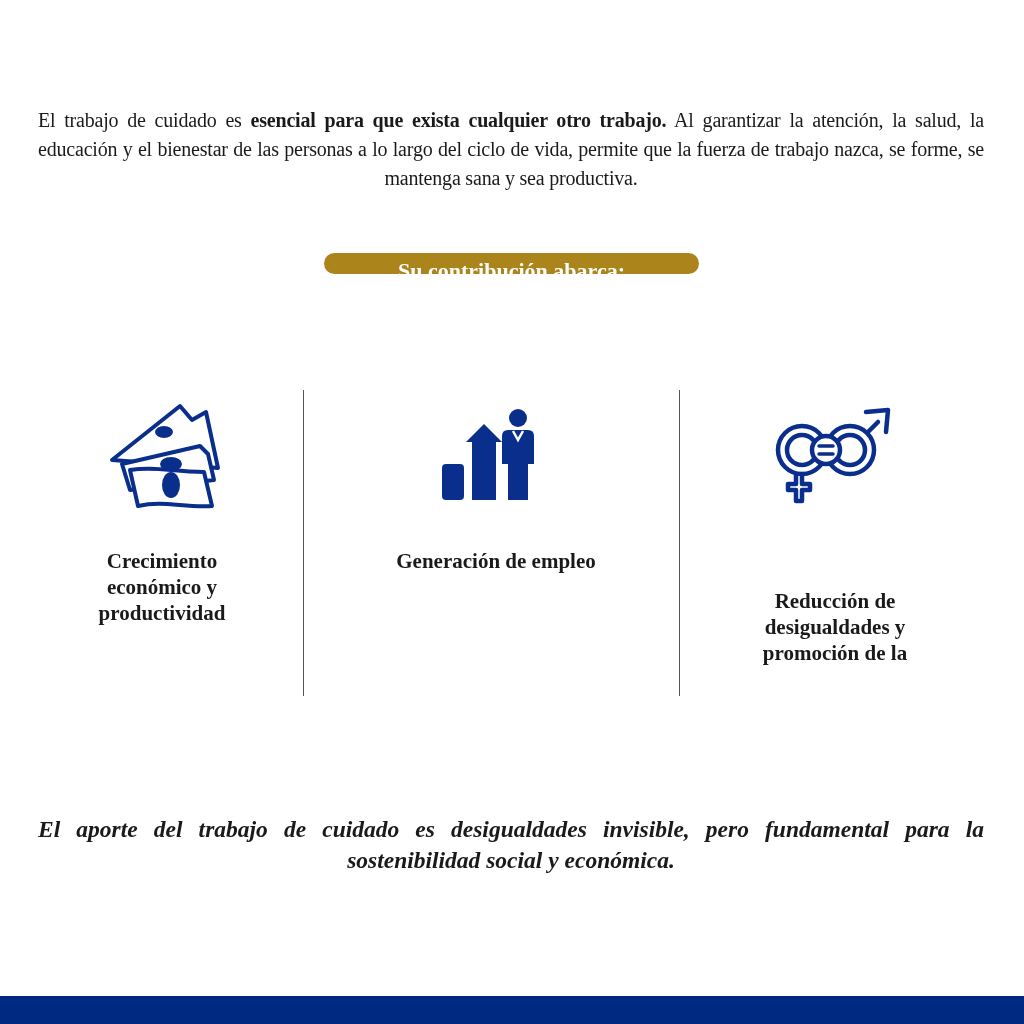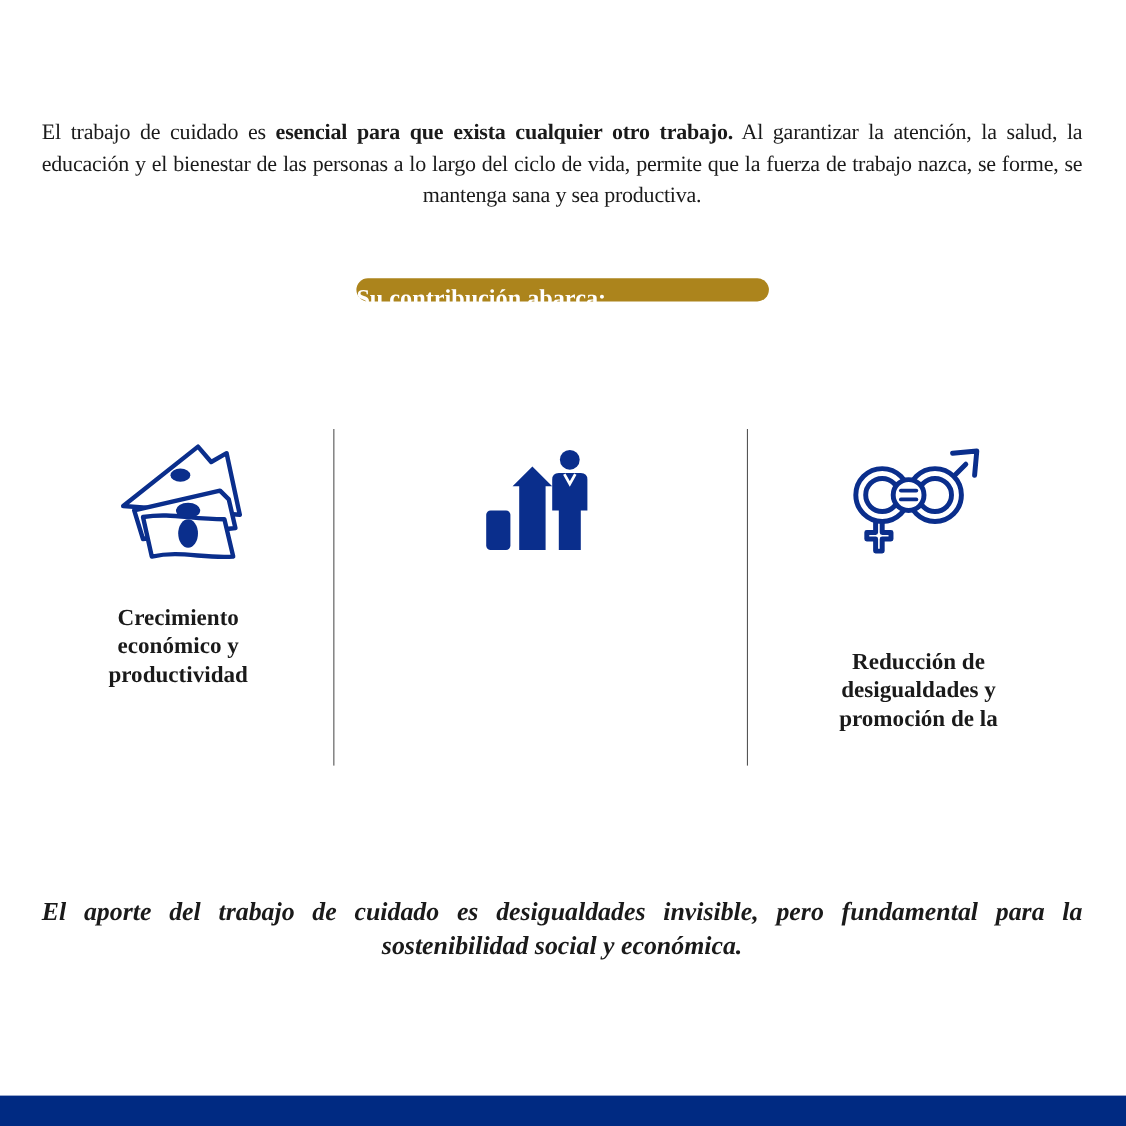--- a/index.html
+++ b/index.html
@@ -10,21 +10,21 @@
     }
     .intro {
       position: absolute; left: 38px; top: 86px; width: 946px;
       font-size: 20px; line-height: 29px; text-align: justify;
       text-align-last: center; letter-spacing: -0.2px;
     }
     .intro b { font-weight: 700; }
     .pill {
       position: absolute; left: 324px; top: 253px; width: 375px; height: 21px;
       border-radius: 18px; background: #ac841c; color: #ffffff;
-      font-weight: 700; font-size: 22px; line-height: 35px; 
+      font-weight: 700; font-size: 22px; line-height: 35px; text-align: center;
     }
     .divider {
       position: absolute; top: 390px; height: 306px; width: 1px; background: #555555;
     }
     .icon { position: absolute; }
     .col-label {
       position: absolute; top: 548px; width: 330px; text-align: center;
       font-weight: 700; font-size: 21px; line-height: 26px; color: #1a1a1a;
     }
     .closing {
@@ -83,20 +83,21 @@
 
 <div class="divider" style="left:303px;"></div>
 <div class="divider" style="left:679px;"></div>
 
 <div class="col-label" style="left:-3px;">
   <div>Crecimiento</div>
   <div>económico y</div>
   <div>productividad</div>
 </div>
 <div class="col-label" style="left:331px;">
+  <div>Generación de empleo</div>
 </div>
 <div class="col-label" style="left:670px;margin-top:40px;">
   <div>Reducción de</div>
   <div>desigualdades y</div>
   <div>promoción de la</div>
 </div>
 
 <p class="closing">El aporte del trabajo de cuidado es desigualdades invisible, pero fundamental para la sostenibilidad social y económica.</p>
 
 <div class="footer-bar"></div>

